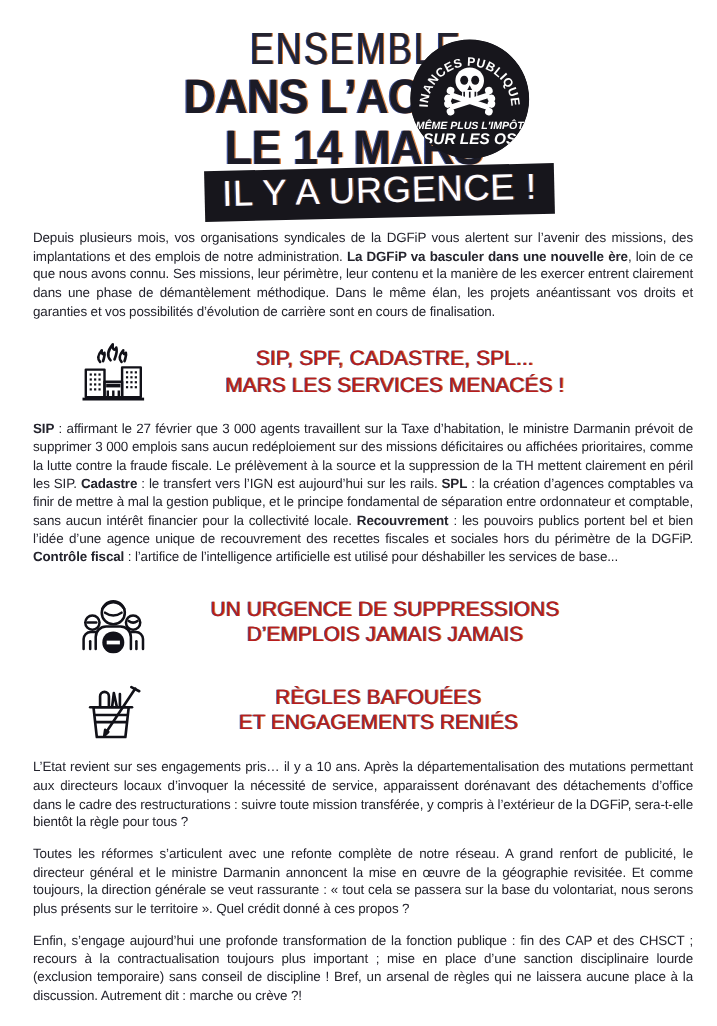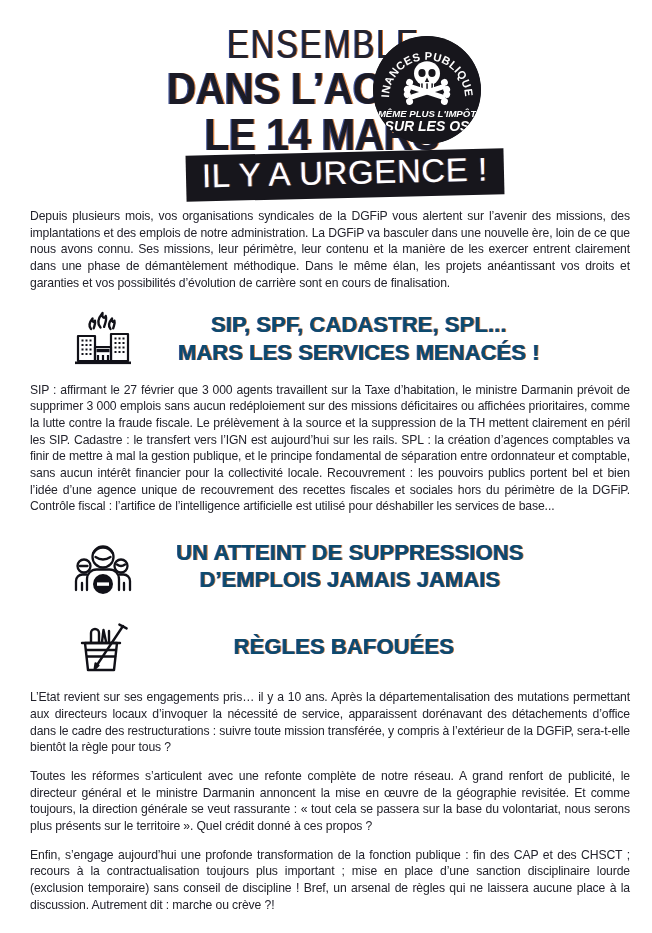--- a/index.html
+++ b/index.html
@@ -115,21 +115,21 @@
   p.body {
     margin: 0 0 12px 0;
     font-size: 12.2px;
     line-height: 1.37;
     text-align: justify;
     color: #23232c;
     font-family: "Liberation Sans", sans-serif;
     letter-spacing: -0.12px;
     hyphens: auto;
   }
-  p.body b { font-weight: 400; }
+  p.body b { font-weight: 700; }
 
   
   .section {
     display: flex;
     align-items: center;
     margin: 16px 0 12px 0;
     padding-left: 40px;
   }
   .sec-icon {
     flex: 0 0 auto;
@@ -140,25 +140,25 @@
     justify-content: center;
   }
   .sec-icon svg { display: block; }
   .sec-title {
     flex: 1 1 auto;
     text-align: center;
     padding-right: 48px;
   }
   .sec-title .l {
     display: block;
-    font-weight: 700;
-    font-size: 22px;
+    font-weight: 400;
+    font-size: 19px;
     line-height: 1.24;
     letter-spacing: 0.1px;
-    color: #0c4a6e;
+    color: #b91c1c;
     text-shadow: -0.7px 0 0 rgba(25,45,125,0.75), 0.8px 0 0 rgba(205,100,25,0.8);
     white-space: nowrap;
   }
   .sec-title .l2 { letter-spacing: 0.05px; }
 
   
   .section.s2 .sec-title { padding-right: 66px; }
   .section.s3 .sec-title { padding-right: 78px; }
   .section.s2 { margin-top: 20px; }
   .section.s3 { margin-top: 18px; }
@@ -297,21 +297,21 @@
             <path d="M15 52 v-11 a9.5 9.5 0 0 1 9.5 -9.5 h13 a9.5 9.5 0 0 1 9.5 9.5 v11"></path>
             <circle cx="31" cy="19" r="10.5"></circle>
             <path d="M21 15.5 q4 -6 10 -6 q6 0 10 6"></path>
             <path d="M23.5 19 q7.5 5 15 0"></path>
           </g>
           <circle cx="31" cy="46" r="10" fill="#111118"></circle>
           <rect x="25" y="44.4" width="12" height="3.4" fill="#ffffff"></rect>
         </svg>
       </div>
       <div class="sec-title">
-        <span class="l">UN ATTEINT DE SUPPRESSIONS</span>
+        <span class="l">UN URGENCE DE SUPPRESSIONS</span>
         <span class="l l2">D’EMPLOIS JAMAIS JAMAIS</span>
       </div>
     </div>
 
 
     <div class="section s3">
       <div class="sec-icon">
         <svg width="58" height="58" viewBox="0 0 58 58" xmlns="http://www.w3.org/2000/svg" aria-hidden="true">
           <g fill="none" stroke="#111118" stroke-width="2.4" stroke-linejoin="round" stroke-linecap="round">
 
@@ -326,20 +326,21 @@
             <path d="M35 25 l0 -11"></path>
 
             <path d="M49 9 L23 48"></path>
             <path d="M45.4 7.6 L52.6 11.4"></path>
             <path d="M21.6 46.5 l2.8 1.9 l-3.6 3.4 z"></path>
           </g>
         </svg>
       </div>
       <div class="sec-title">
         <span class="l">RÈGLES BAFOUÉES</span>
+        <span class="l l2">ET ENGAGEMENTS RENIÉS</span>
       </div>
     </div>
 
     <p class="body">L’Etat revient sur ses engagements pris… il y a 10 ans. Après la départementalisation des mutations permettant aux directeurs locaux d’invoquer la nécessité de service, apparaissent dorénavant des détachements d’office dans le cadre des restructurations : suivre toute mission transférée, y compris à l’extérieur de la DGFiP, sera-t-elle bientôt la règle pour tous ?</p>
     <p class="body">Toutes les réformes s’articulent avec une refonte complète de notre réseau. A grand renfort de publicité, le directeur général et le ministre Darmanin annoncent la mise en œuvre de la géographie revisitée. Et comme toujours, la direction générale se veut rassurante  : « tout cela se passera sur la base du volontariat, nous serons plus présents sur le territoire ». Quel crédit donné à ces propos ?</p>
     <p class="body">Enfin, s’engage aujourd’hui une profonde transformation de la fonction publique : fin des CAP et des CHSCT ; recours à la contractualisation toujours plus important ; mise en place d’une sanction disciplinaire lourde (exclusion temporaire) sans conseil de discipline ! Bref, un arsenal de règles qui ne laissera aucune place à la discussion. Autrement dit : marche ou crève ?!</p>
 
   </div>
 </div>
 

